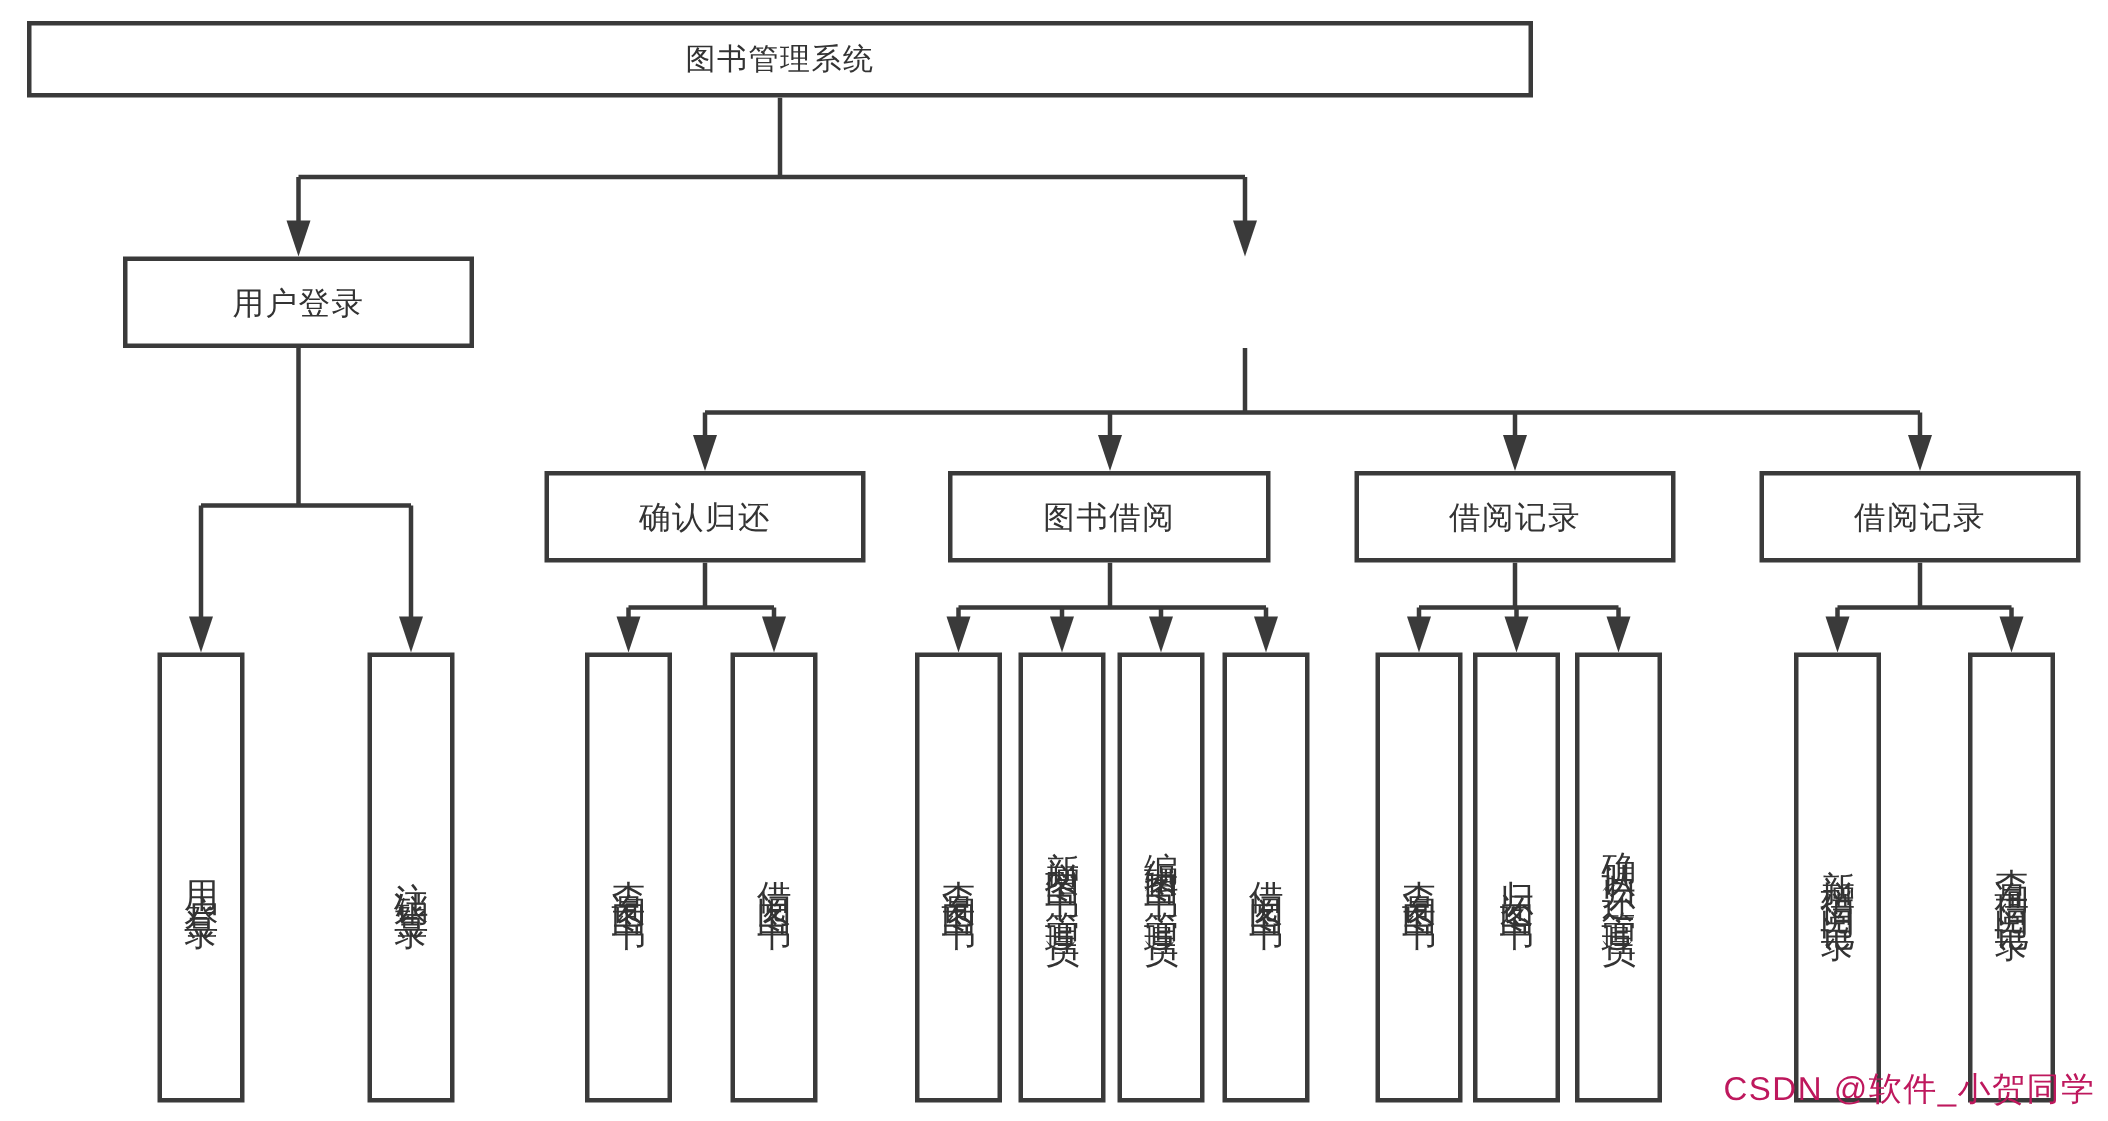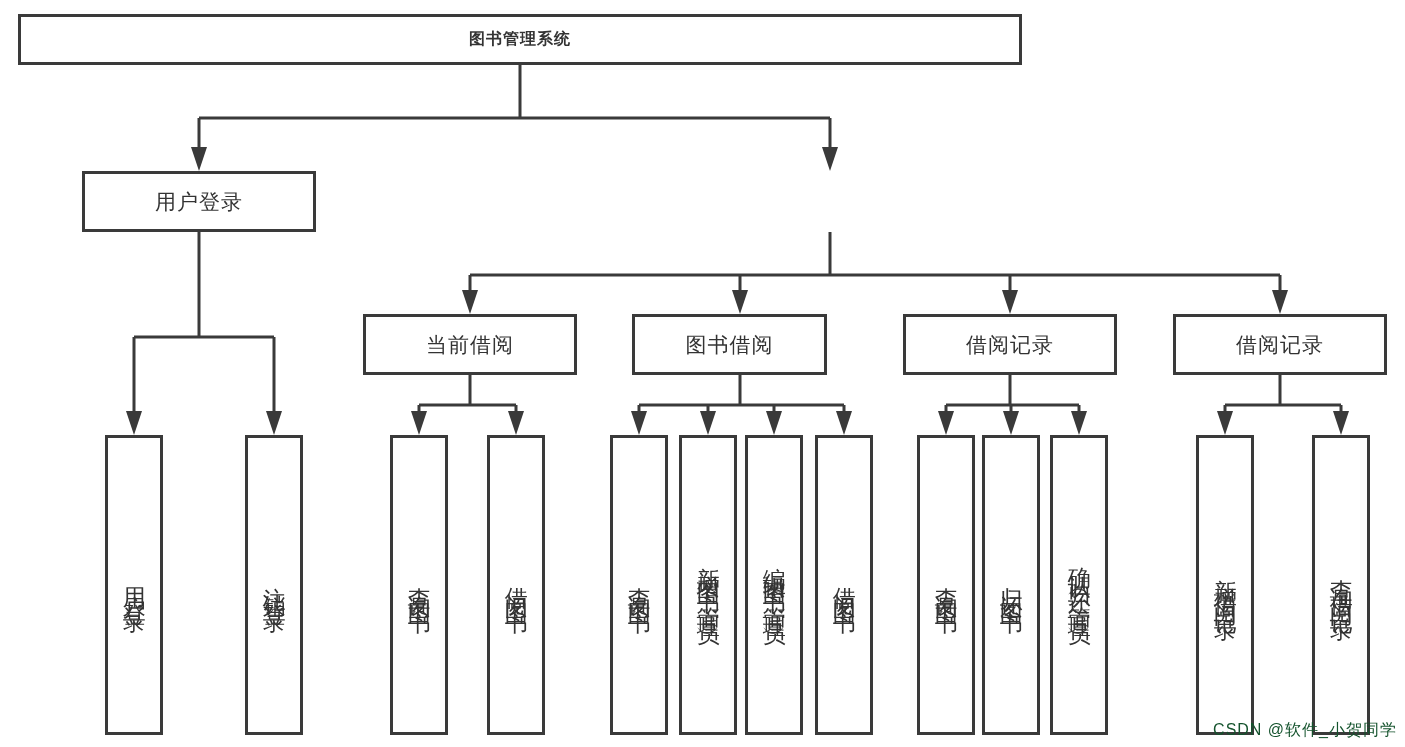--- a/index.html
+++ b/index.html
@@ -24,34 +24,34 @@
     display: flex;
     align-items: center;
     justify-content: center;
     color: #333333;
   }
   .node.h .lbl {
     font-size: 21px;
     letter-spacing: 1px;
     white-space: nowrap;
   }
-  .node.root .lbl { font-size: 16px; font-weight: bold; }
+  .node.root .lbl { font-size: 20px; }
   .node.v .vlbl {
     writing-mode: vertical-rl;
     text-orientation: mixed;
     font-size: 23px;
     letter-spacing: 8px;
     line-height: 1.1;
   }
   .watermark {
     position: absolute;
     right: 8px;
     bottom: 6px;
-    font-size: 16px;
-    color: #14532d;
+    font-size: 22px;
+    color: #be185d;
     letter-spacing: 1px;
     white-space: nowrap;
   }
 </style>
 </head>
 <body>
 
 <div id="stage">
 
   <svg class="connectors" width="1405" height="747" viewBox="0 0 1405 747" aria-hidden="true">
@@ -96,23 +96,23 @@
 
   <div class="node h root" style="left:18px;top:14px;width:1004px;height:51px">
     <span class="lbl">图书管理系统</span>
   </div>
 
   <div class="node h" style="left:82px;top:171px;width:234px;height:61px">
     <span class="lbl">用户登录</span>
   </div>
 
   <div class="node h" style="left:363px;top:314px;width:214px;height:61px">
-    <span class="lbl">当前借阅</span>
+    <span class="lbl">确认归还</span>
   </div>
-  <div class="node h" style="left:632px;top:314px;width:195px;height:61px">
+  <div class="node h" style="left:632px;top:314px;width:215px;height:61px">
     <span class="lbl">图书借阅</span>
   </div>
   <div class="node h" style="left:903px;top:314px;width:214px;height:61px">
     <span class="lbl">借阅记录</span>
   </div>
   <div class="node h" style="left:1173px;top:314px;width:214px;height:61px">
     <span class="lbl">借阅记录</span>
   </div>
 
   <div class="node v" style="left:105px;top:435px;width:58px;height:300px">

